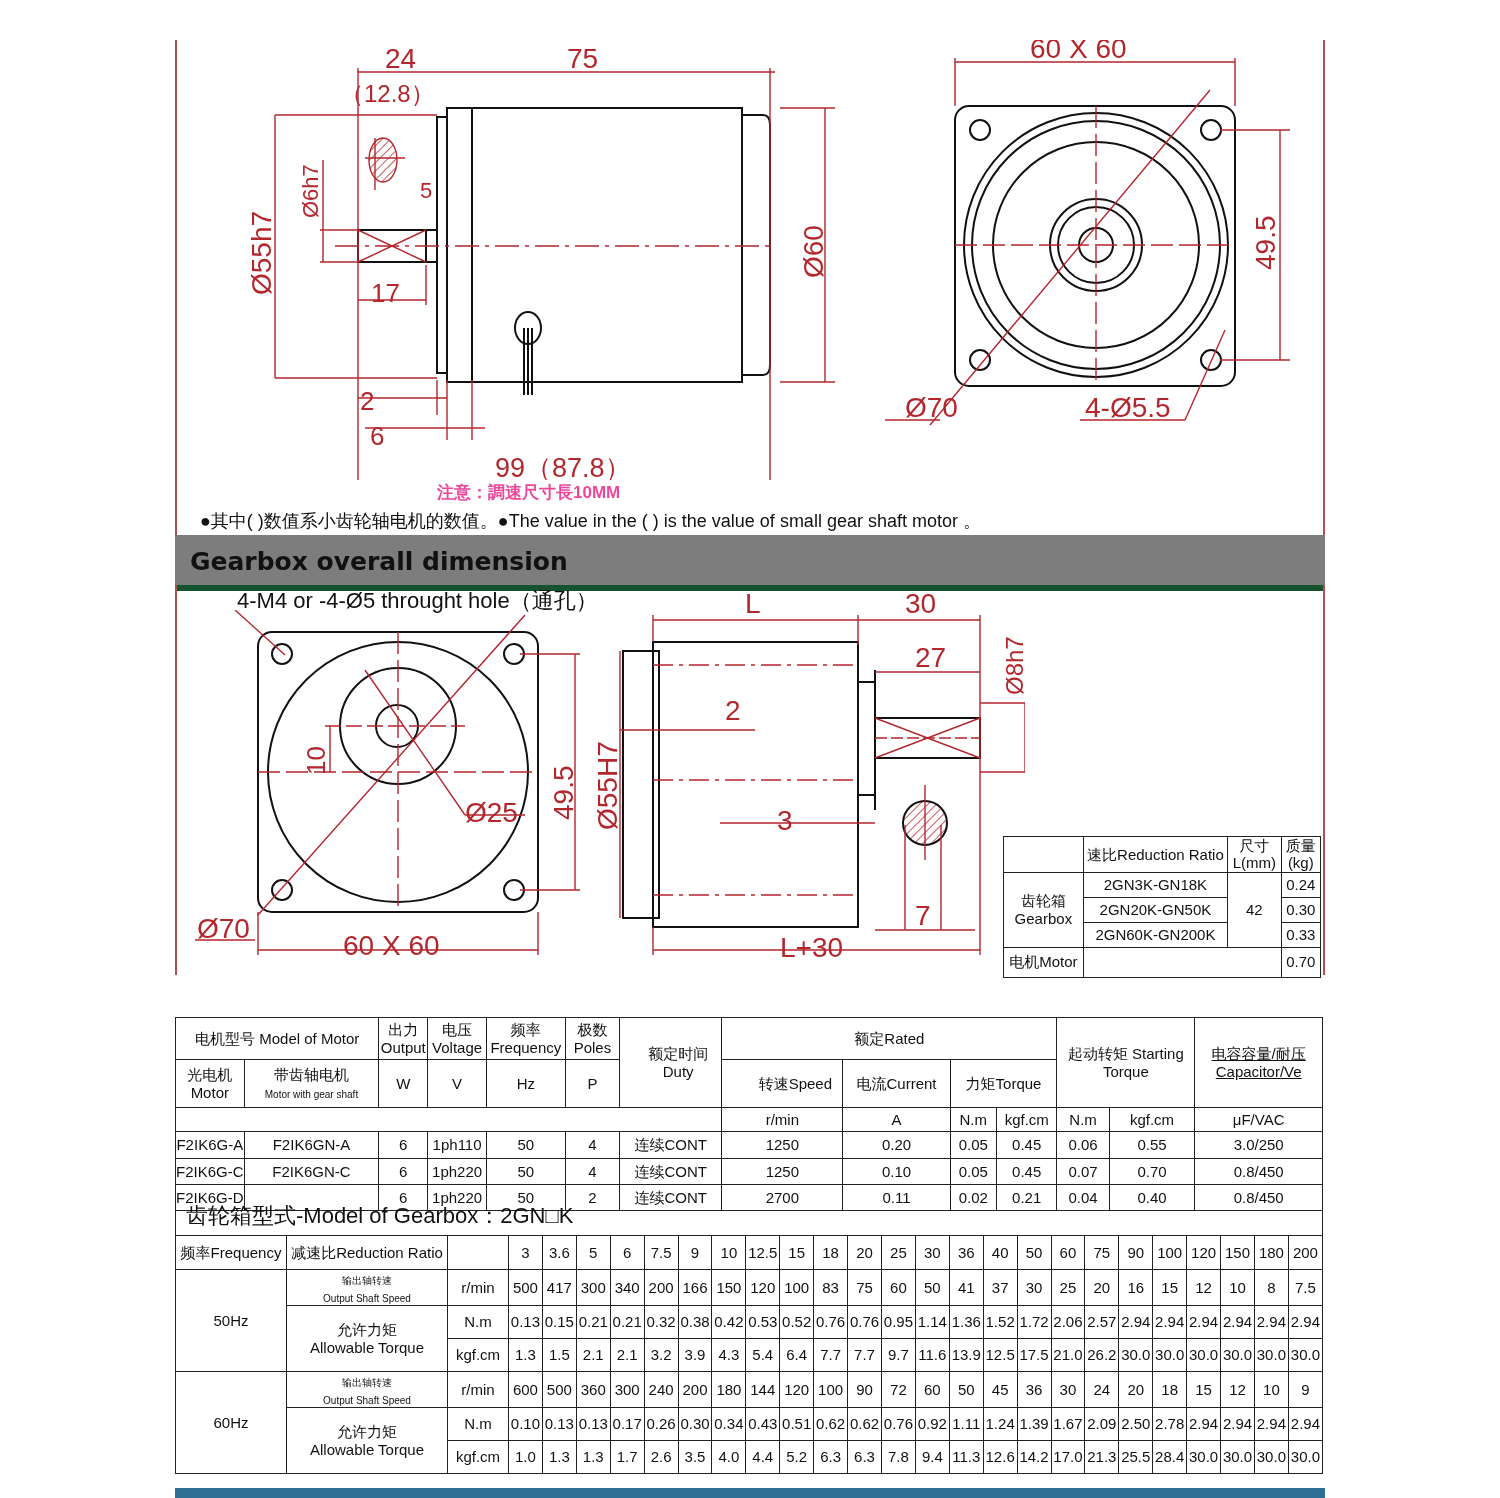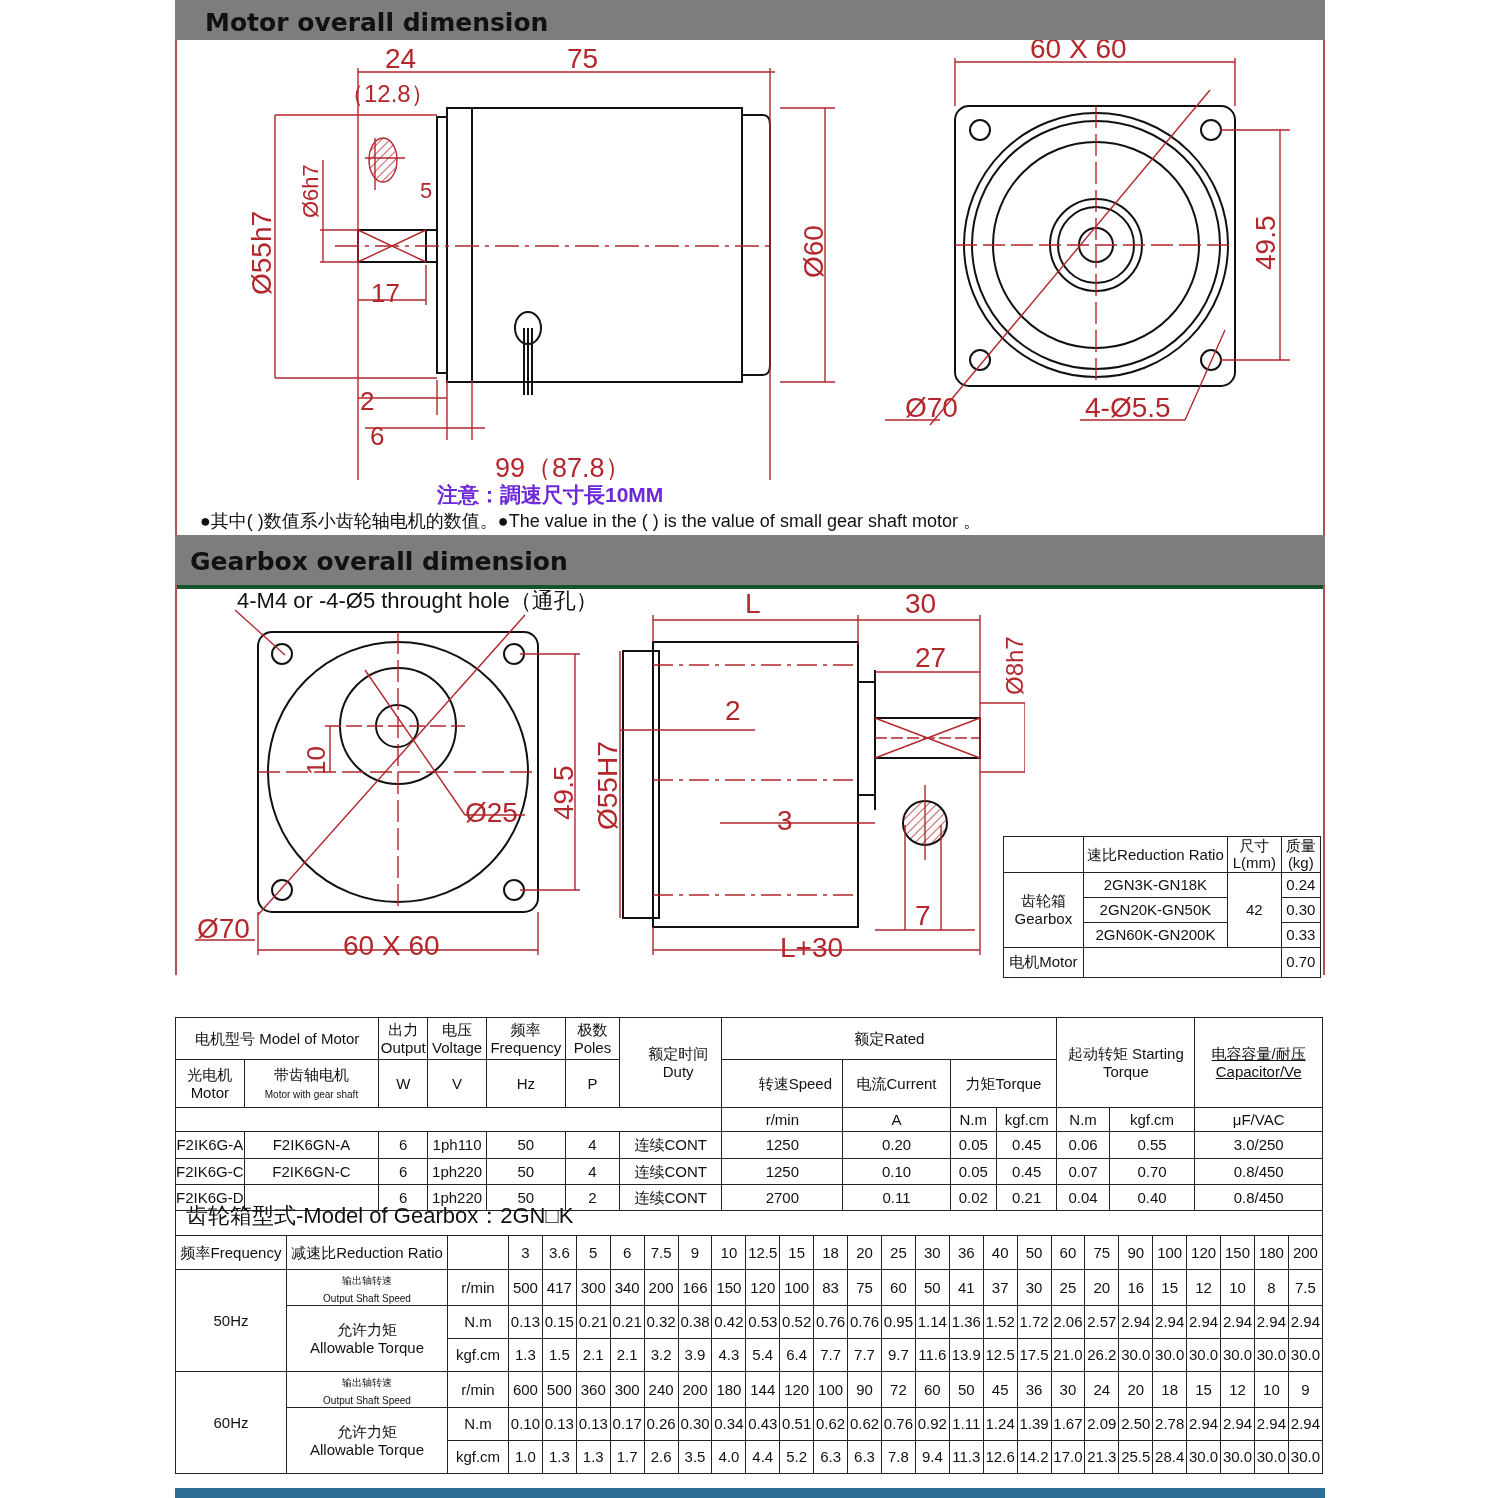--- a/index.html
+++ b/index.html
@@ -4,35 +4,32 @@
 <style>
   html,body{margin:0;padding:0;background:#fff;}
   body{width:1500px;height:1498px;position:relative;overflow:hidden;font-family:"Liberation Sans","DejaVu Sans",sans-serif;color:#111;}
   .sheet{position:absolute;left:175px;top:0;width:1150px;height:1498px;}
   .sec-bar{position:absolute;left:0;width:1150px;background:#7d7d7d;color:#111;font-weight:bold;font-family:"DejaVu Sans","Liberation Sans",sans-serif;}
   .sec-bar span{position:absolute;left:30px;}
   .frame{position:absolute;border-left:2px solid #b05050;border-right:2px solid #b05050;}
   svg text{font-family:"Liberation Sans","DejaVu Sans",sans-serif;}
   .red{fill:#b3262c;}
   .note{position:absolute;font-size:18px;color:#111;}
-  .note-red{position:absolute;font-size:21px;color:#6d28d9;font-weight:bold;}
+  .note-red{position:absolute;font-size:17px;color:#ec4899;font-weight:bold;}
   table{border-collapse:collapse;}
   .tbl td{border:1.5px solid #222;text-align:center;vertical-align:middle;padding:0;font-size:15px;line-height:1.15;}
   .small{font-size:12px;}
   .xs{font-size:10px;}
   .bottom-bar{position:absolute;left:175px;top:1488px;width:1150px;height:10px;background:#2f6e94;}
 </style>
 </head>
 <body>
 
 <div class="sheet">
 
-  <div class="sec-bar" style="top:0;height:40px;font-size:25px;">
-    <span style="top:8px;">Motor overall dimension</span>
-  </div>
   <div class="frame" style="left:0;top:40px;width:1146px;height:495px;"></div>
 
   <svg style="position:absolute;left:0;top:40px;" width="1150" height="440">
     <g stroke="#111" stroke-width="2" fill="none">
       <rect x="262" y="77" width="10" height="256"></rect>
       <rect x="272" y="68" width="25" height="274"></rect>
       <rect x="297" y="68" width="270" height="274"></rect>
       <path d="M567 75 H588 Q595 75 595 85 V325 Q595 335 588 335 H567"></path>
       <rect x="183" y="190" width="68" height="32"></rect>
       <line x1="251" y1="190" x2="262" y2="190"></line>
@@ -125,21 +122,21 @@
       <text x="150" y="18" font-size="28">60 X 60</text>
       <text transform="translate(395,230) rotate(-90)" font-size="28">49.5</text>
       <text x="25" y="377" font-size="28">Ø70</text>
       <text x="205" y="377" font-size="28">4-Ø5.5</text>
     </g>
   </svg>
 
   <div class="note-red" style="left:262px;top:481px;">注意：調速尺寸長10MM</div>
   <div class="note" style="left:25px;top:509px;">●其中( )数值系小齿轮轴电机的数值。●The value in the ( ) is the value of small gear shaft motor 。</div>
 
-  <div class="sec-bar" style="top:535px;height:50px;font-size:25px;border-bottom:4px solid #14532d;">
+  <div class="sec-bar" style="top:535px;height:50px;font-size:25px;border-bottom:6px solid #14532d;">
     <span style="left:15px;top:12px;">Gearbox overall dimension</span>
   </div>
   <div class="frame" style="left:0;top:585px;width:1146px;height:390px;"></div>
   <div class="note" style="left:62px;top:586px;font-size:22px;">4-M4 or -4-Ø5 throught hole（通孔）</div>
 
   <svg style="position:absolute;left:0;top:610px;" width="440" height="360">
     <g stroke="#111" stroke-width="2" fill="none">
       <rect x="83" y="22" width="280" height="280" rx="14"></rect>
       <circle cx="223" cy="162" r="130"></circle>
         <circle cx="223" cy="116" r="58"></circle>

